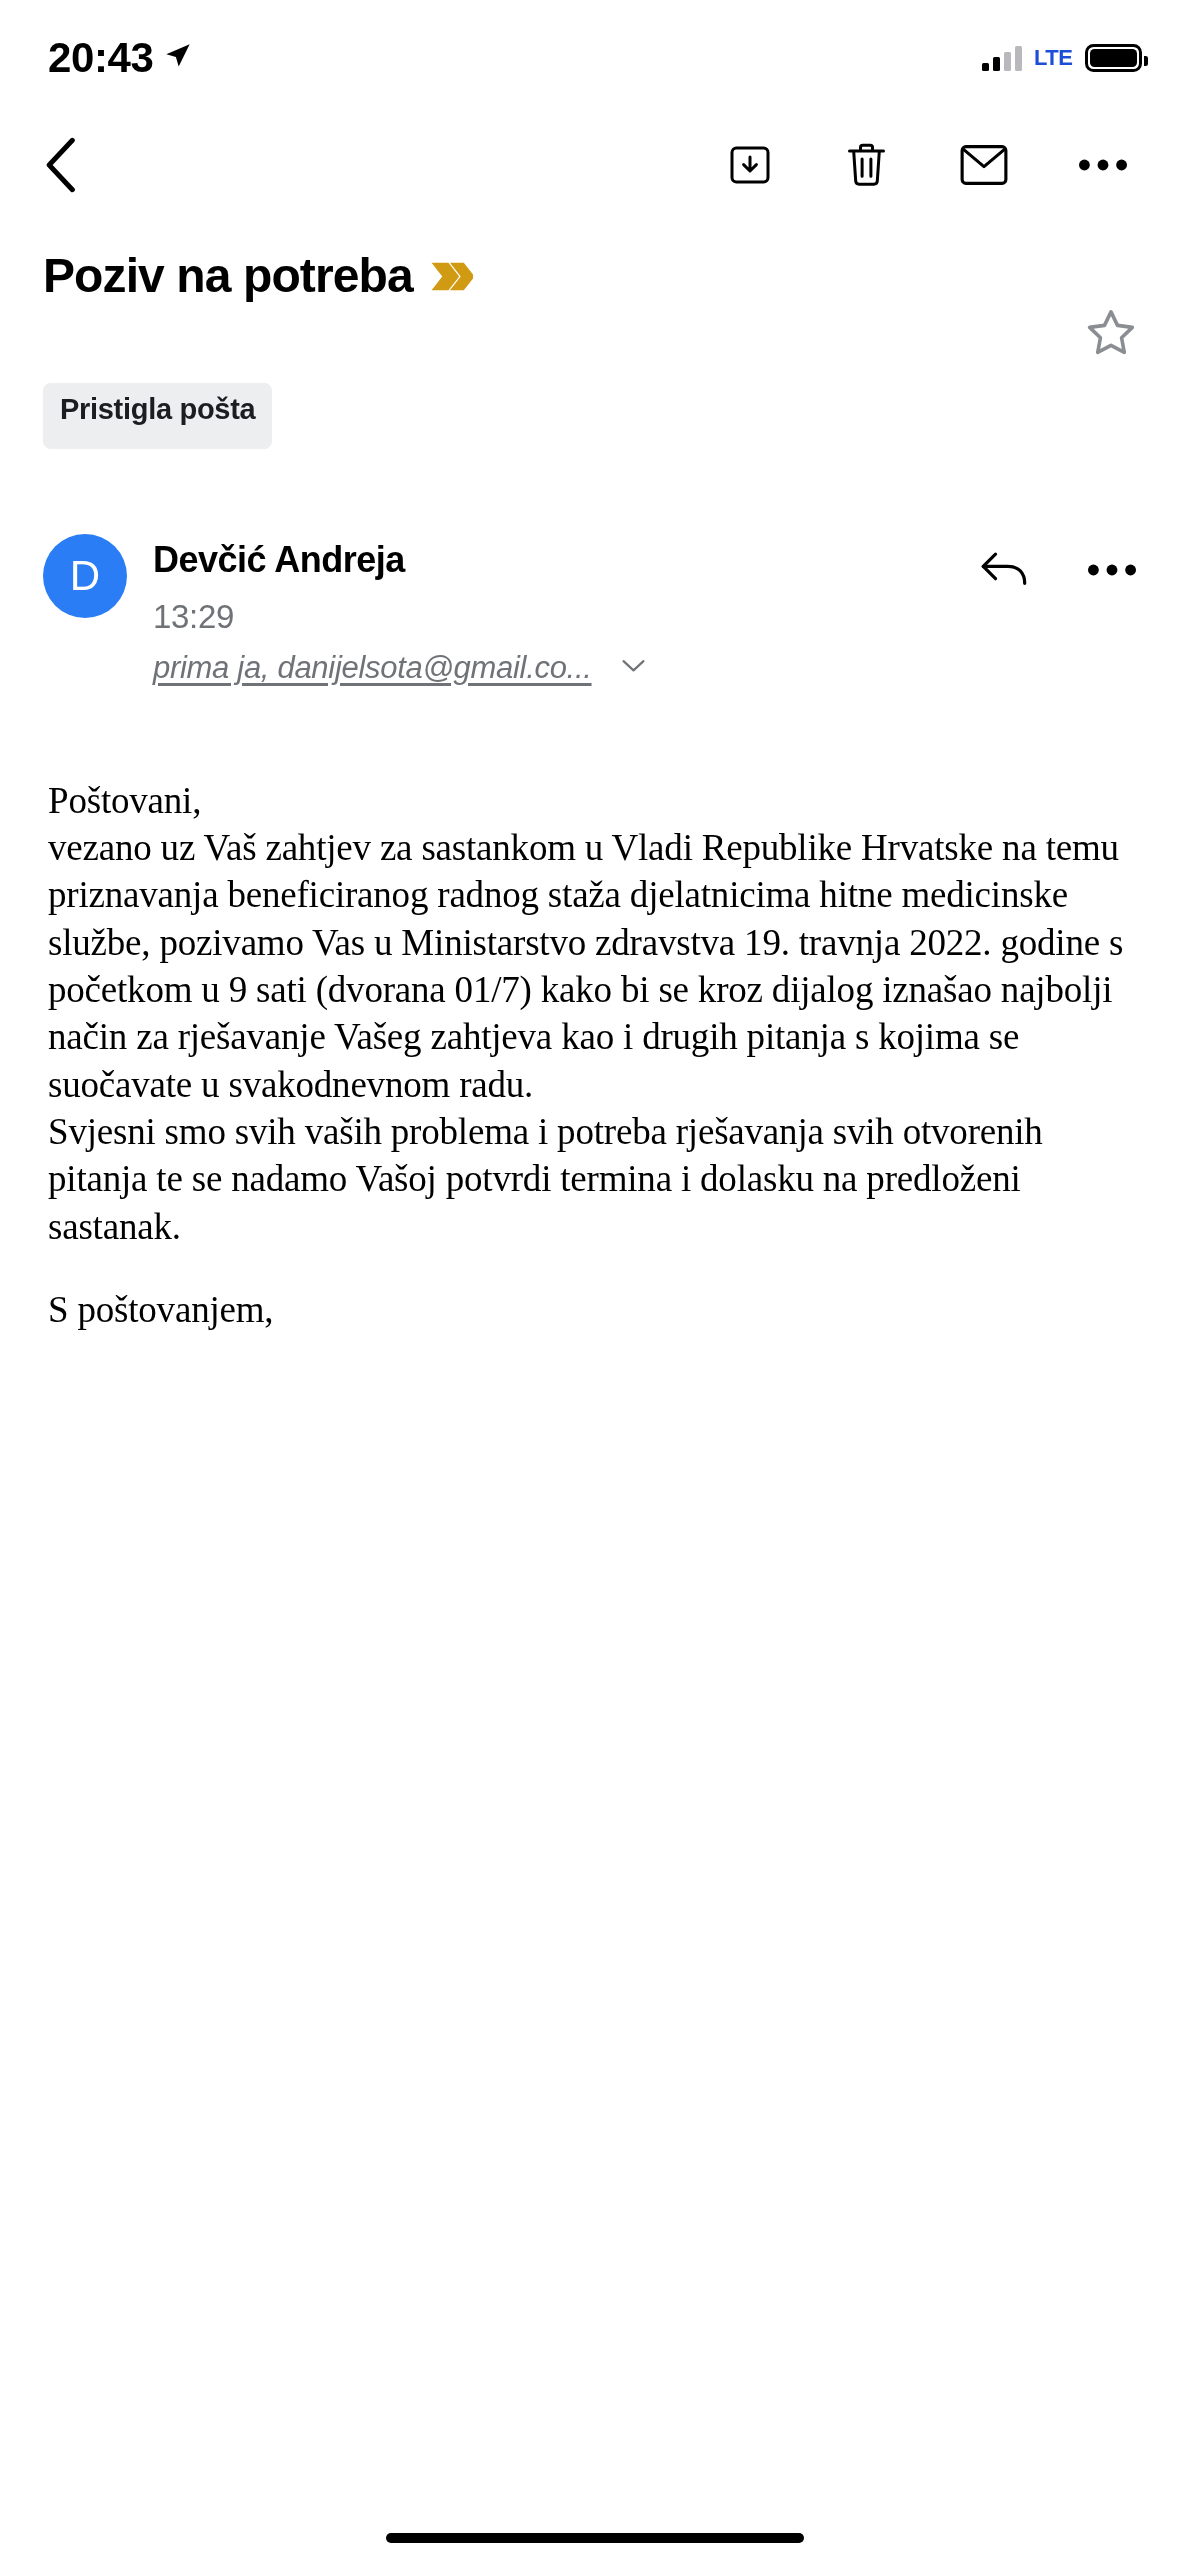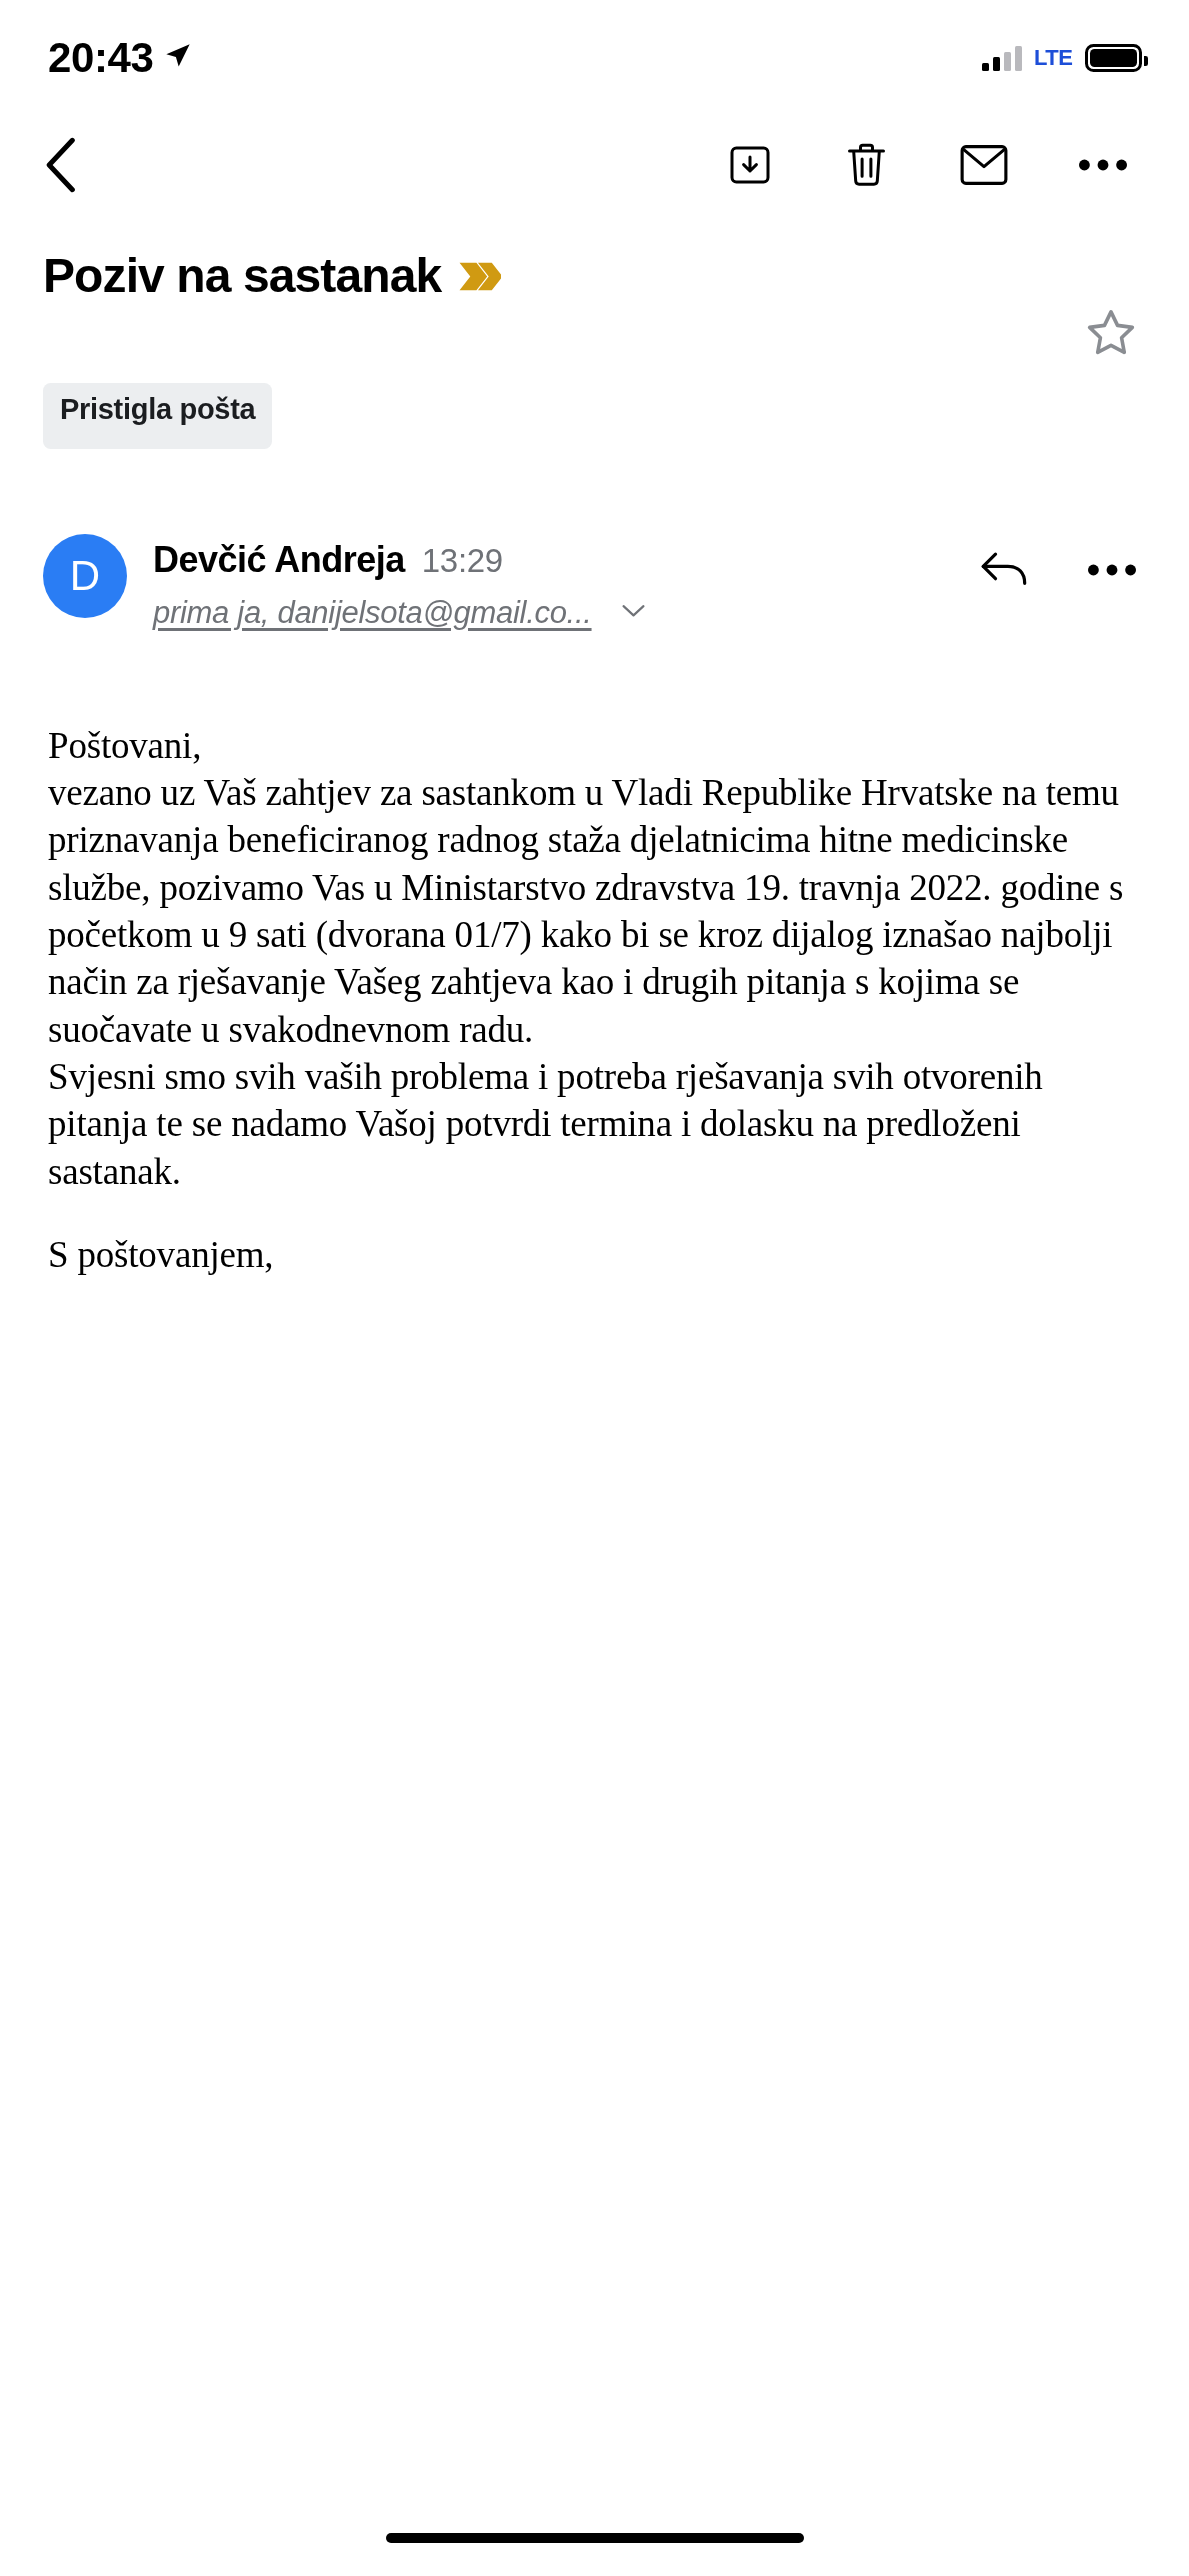--- a/index.html
+++ b/index.html
@@ -183,20 +183,21 @@
   }
   .sender-main {
     flex: 1;
     padding-left: 26px;
     padding-top: 4.6px;
   }
   .sender-line1 {
     display: flex;
     align-items: baseline;
     gap: 17px;
+    flex-direction: column;
   }
   .sender-name {
     font-size: 36px;
     font-weight: 700;
     color: #000;
     letter-spacing: -0.5px;
   }
   .sender-time {
     font-size: 33px;
     color: #6f7277;
@@ -310,21 +311,21 @@
           <circle cx="31" cy="9" r="7" fill="#000"></circle>
           <circle cx="55" cy="9" r="7" fill="#000"></circle>
       </svg>
     </span>
   </div>
 </div>
 
 <div class="subject-block">
   <div class="subject-row">
     <div class="subject-left">
-      <div class="subject-title">Poziv na sastanak</div>
+      <div class="subject-title">Poziv na potreba</div>
       <span class="chevron-flag">
         <svg width="43" height="37" viewBox="0 0 28 24">
           <path d="M1 3h11l7 9-7 9H1l7-9z" fill="#d09a12"></path>
           <path d="M13 3h9l7 9-7 9h-9l7-9z" fill="#d09a12"></path>
         </svg>
       </span>
     </div>
     <div class="star-btn">
       <span class="ico">
         <svg width="54" height="54" viewBox="0 0 24 24" fill="none" stroke="#8a8d92" stroke-width="1.6" stroke-linejoin="round">

